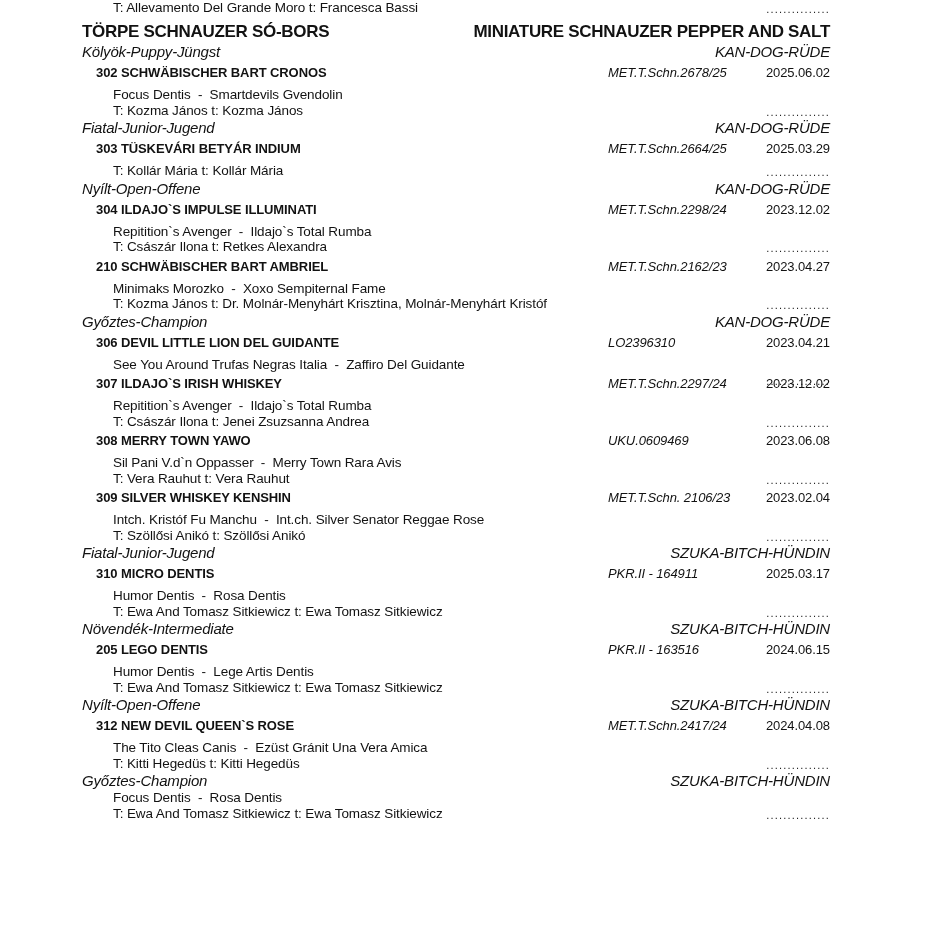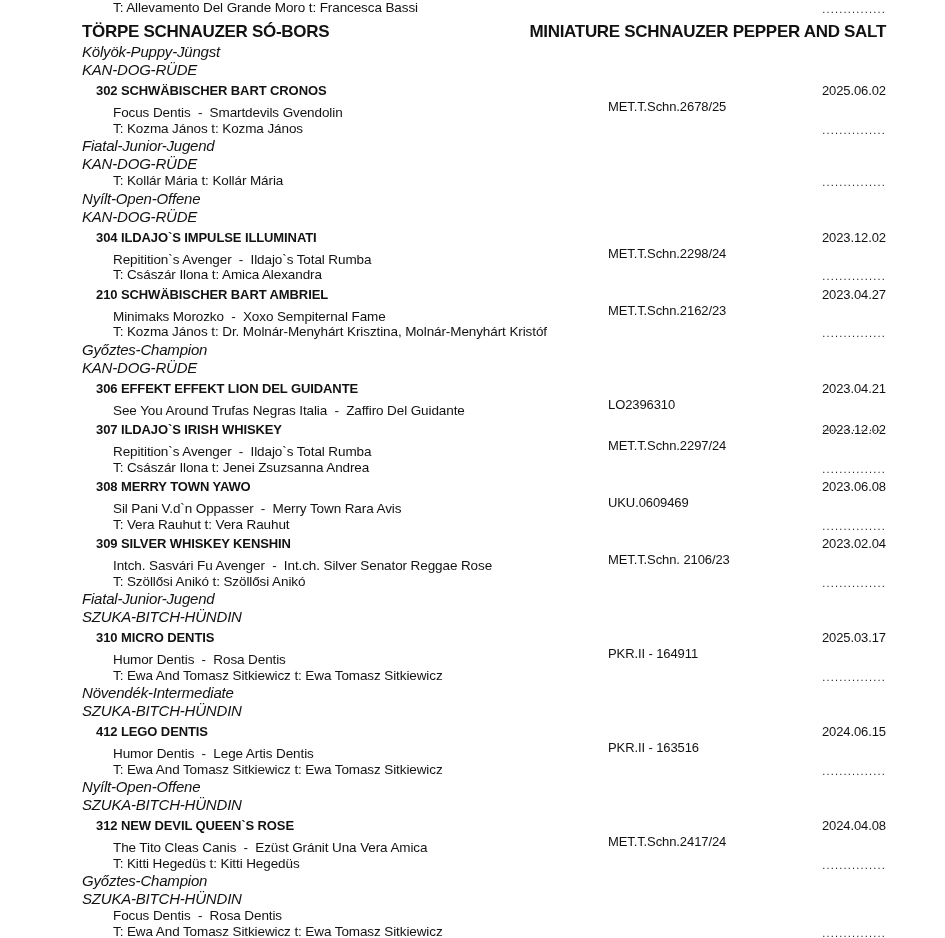--- a/index.html
+++ b/index.html
@@ -12,21 +12,21 @@
     height: 938px;
     overflow: hidden;
     color: #121212;
     font-family: "Liberation Sans", sans-serif;
     -webkit-font-smoothing: antialiased;
   }
   .doc {
     position: relative;
     box-sizing: border-box;
     width: 945px;
-    padding: 0 59px 0 82px;
+    padding: 0 115px 0 82px;
   }
   
   .tail-row {
     position: relative;
     margin-left: 31px;
     padding-right: 90px;
     font-size: 13.5px;
     line-height: 15px;
     letter-spacing: -0.1px;
   }
@@ -44,40 +44,40 @@
   
   .class-row {
     display: flex;
     justify-content: space-between;
     align-items: baseline;
     margin-top: 1px;
     font-style: italic;
     font-size: 15px;
     line-height: 18px;
     letter-spacing: -0.2px;
-    flex-direction: column;
   }
   
   .entry-head {
     position: relative;
     margin-left: 14px;
     margin-top: 4px;
     margin-bottom: 6px;
     font-weight: bold;
     font-size: 13px;
     line-height: 16px;
     letter-spacing: -0.1px;
     padding-right: 240px;
   }
   .e-reg {
     position: absolute;
     left: 512px;
-    top: 16px;
+    top: 0;
     font-weight: normal;
     white-space: nowrap;
+    font-style: italic;
   }
   .e-date {
     position: absolute;
     right: -240px;
     top: 0;
     width: 230px;
     font-weight: normal;
     text-align: right;
     white-space: nowrap;
   }
@@ -146,20 +146,26 @@
 </div>
   </div>
 
   <div>
     <div class="class-row">
       <span class="class-label">Fiatal-Junior-Jugend</span>
       <span class="sex-label">KAN-DOG-RÜDE</span>
     </div>
     <div>
   <div>
+    <div class="entry-head">
+      <span class="e-num">303</span>
+      <span class="e-name">TÜSKEVÁRI BETYÁR INDIUM</span>
+      <span class="e-reg">MET.T.Schn.2664/25</span>
+      <span class="e-date">2025.03.29</span>
+    </div>
     <div class="detail trow">
       <span class="t-text">T: Kollár Mária t: Kollár Mária</span>
       <span class="dots">...............</span>
     </div>
   </div>
 </div>
   </div>
 
   <div>
     <div class="class-row">
@@ -169,21 +175,21 @@
     <div>
   <div>
     <div class="entry-head">
       <span class="e-num">304</span>
       <span class="e-name">ILDAJO`S IMPULSE ILLUMINATI</span>
       <span class="e-reg">MET.T.Schn.2298/24</span>
       <span class="e-date">2023.12.02</span>
     </div>
     <div class="detail parents">Repitition`s Avenger  -  Ildajo`s Total Rumba</div>
     <div class="detail trow">
-      <span class="t-text">T: Császár Ilona t: Amica Alexandra</span>
+      <span class="t-text">T: Császár Ilona t: Retkes Alexandra</span>
       <span class="dots">...............</span>
     </div>
   </div>
 
   <div>
     <div class="entry-head">
       <span class="e-num">210</span>
       <span class="e-name">SCHWÄBISCHER BART AMBRIEL</span>
       <span class="e-reg">MET.T.Schn.2162/23</span>
       <span class="e-date">2023.04.27</span>
@@ -199,21 +205,21 @@
 
   <div>
     <div class="class-row">
       <span class="class-label">Győztes-Champion</span>
       <span class="sex-label">KAN-DOG-RÜDE</span>
     </div>
     <div>
   <div>
     <div class="entry-head">
       <span class="e-num">306</span>
-      <span class="e-name">EFFEKT EFFEKT LION DEL GUIDANTE</span>
+      <span class="e-name">DEVIL LITTLE LION DEL GUIDANTE</span>
       <span class="e-reg">LO2396310</span>
       <span class="e-date">2023.04.21</span>
     </div>
     <div class="detail parents">See You Around Trufas Negras Italia  -  Zaffiro Del Guidante</div>
     <div class="detail trow">
       <span class="dots">...............</span>
     </div>
   </div>
 
   <div>
@@ -244,21 +250,21 @@
     </div>
   </div>
 
   <div>
     <div class="entry-head">
       <span class="e-num">309</span>
       <span class="e-name">SILVER WHISKEY KENSHIN</span>
       <span class="e-reg">MET.T.Schn. 2106/23</span>
       <span class="e-date">2023.02.04</span>
     </div>
-    <div class="detail parents">Intch. Sasvári Fu Avenger  -  Int.ch. Silver Senator Reggae Rose</div>
+    <div class="detail parents">Intch. Kristóf Fu Manchu  -  Int.ch. Silver Senator Reggae Rose</div>
     <div class="detail trow">
       <span class="t-text">T: Szöllősi Anikó t: Szöllősi Anikó</span>
       <span class="dots">...............</span>
     </div>
   </div>
 </div>
   </div>
 
   <div>
     <div class="class-row">
@@ -283,21 +289,21 @@
   </div>
 
   <div>
     <div class="class-row">
       <span class="class-label">Növendék-Intermediate</span>
       <span class="sex-label">SZUKA-BITCH-HÜNDIN</span>
     </div>
     <div>
   <div>
     <div class="entry-head">
-      <span class="e-num">412</span>
+      <span class="e-num">205</span>
       <span class="e-name">LEGO DENTIS</span>
       <span class="e-reg">PKR.II - 163516</span>
       <span class="e-date">2024.06.15</span>
     </div>
     <div class="detail parents">Humor Dentis  -  Lege Artis Dentis</div>
     <div class="detail trow">
       <span class="t-text">T: Ewa And Tomasz Sitkiewicz t: Ewa Tomasz Sitkiewicz</span>
       <span class="dots">...............</span>
     </div>
   </div>

